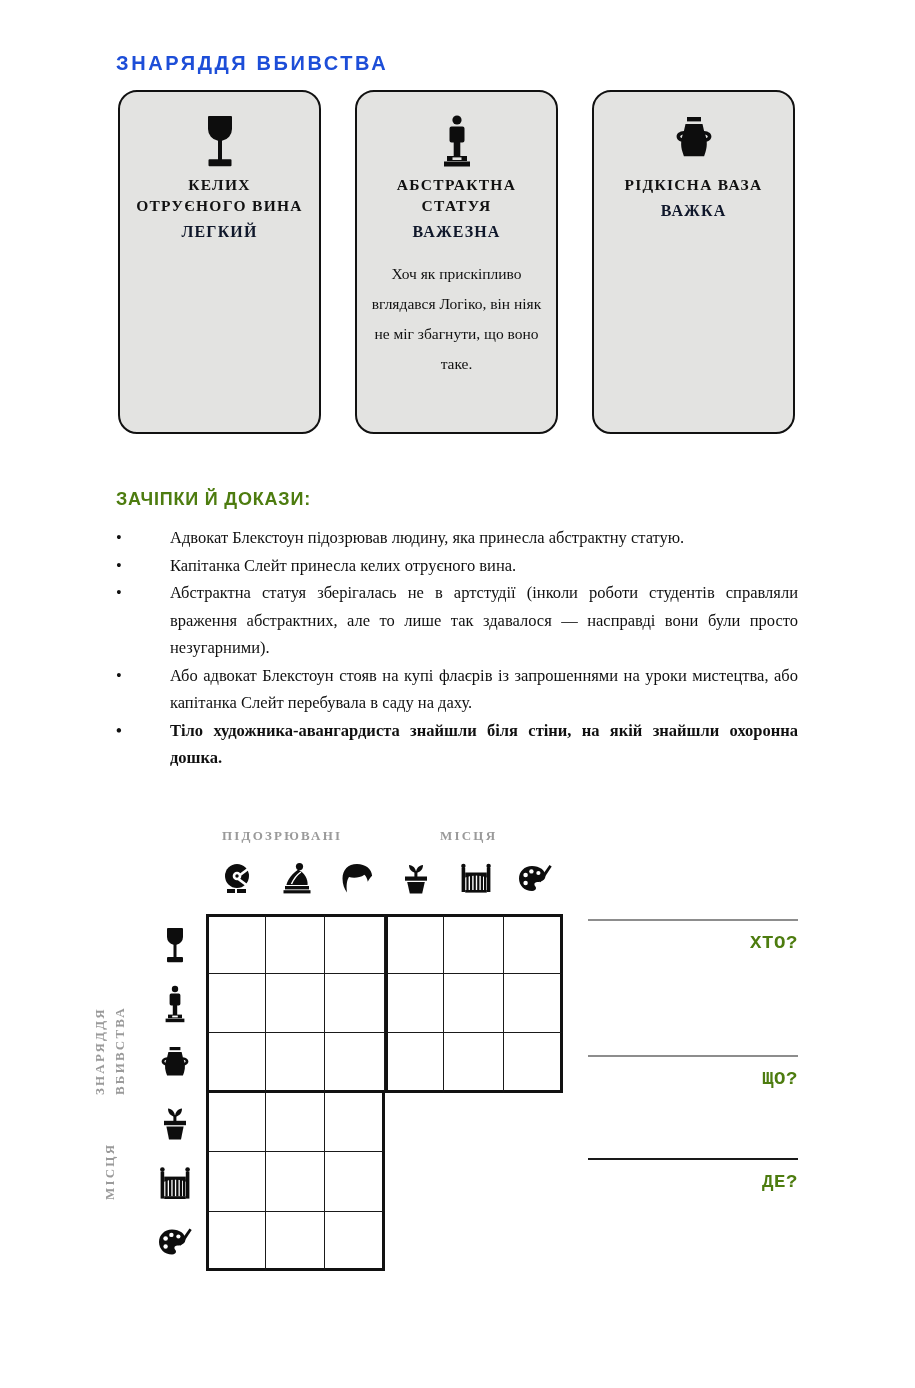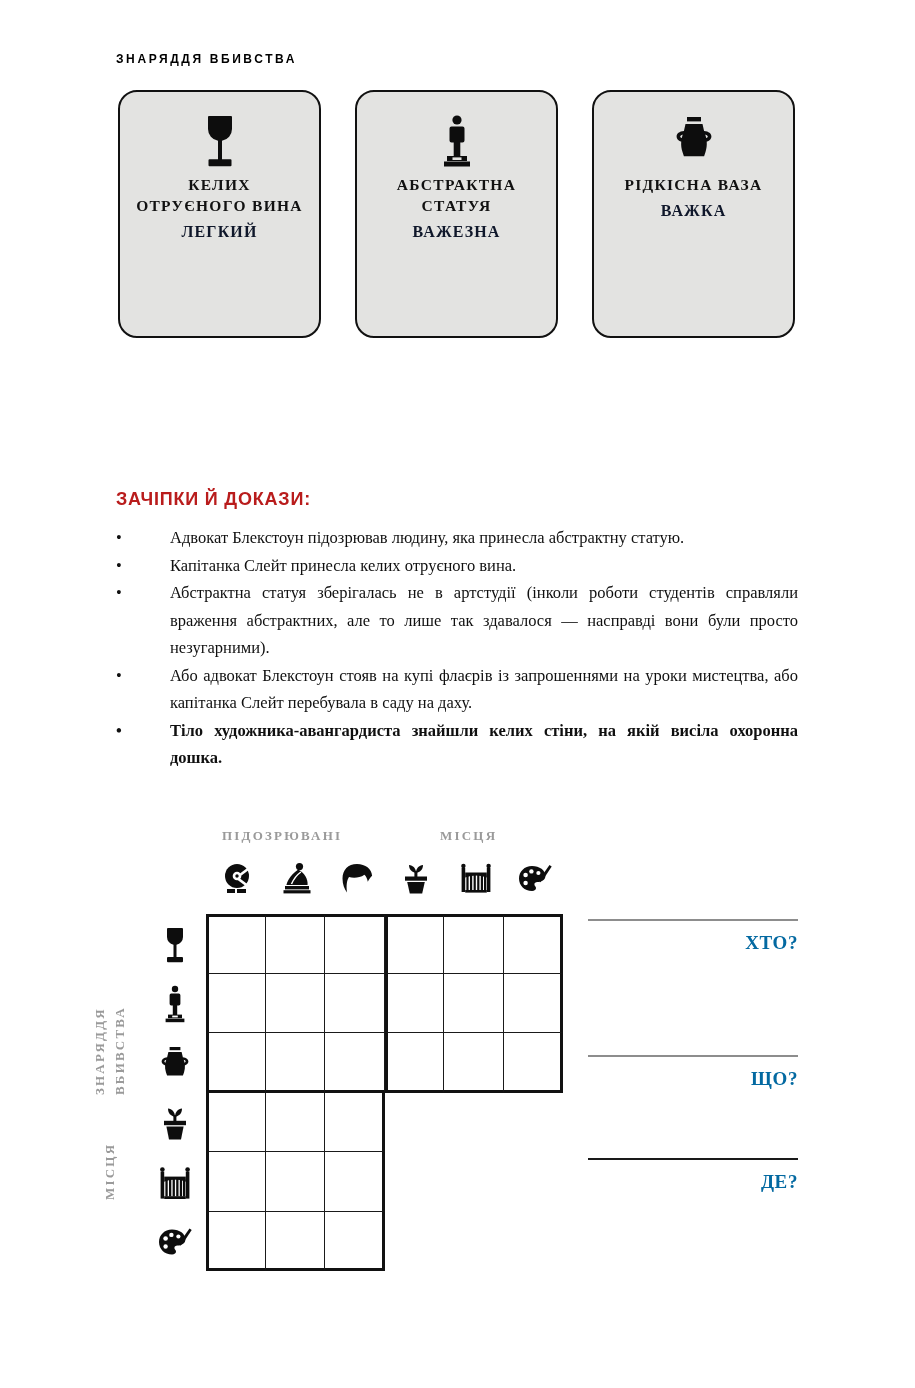--- a/index.html
+++ b/index.html
@@ -16,37 +16,37 @@
     overflow: hidden;
   }
 
   
   .section-heading {
     position: absolute;
     left: 116px;
     top: 52px;
     font-family: "Liberation Sans", sans-serif;
     font-weight: bold;
-    font-size: 12px;
+    font-size: 20px;
     letter-spacing: 2.6px;
-    color: #000000;
+    color: #1d4ed8;
   }
 
   
   .cards {
     position: absolute;
     left: 118px;
     top: 90px;
     width: 678px;
     display: flex;
     gap: 34px;
   }
   .card {
     width: 203px;
-    height: 248px;
+    height: 344px;
     box-sizing: border-box;
     background: #e3e3e1;
     border: 2.5px solid #111111;
     border-radius: 19px;
     padding: 22px 14px 10px 14px;
     display: flex;
     flex-direction: column;
     align-items: center;
     text-align: center;
   }
@@ -84,21 +84,21 @@
 
   
   .clues-heading {
     position: absolute;
     left: 116px;
     top: 489px;
     font-family: "Liberation Sans", sans-serif;
     font-weight: bold;
     font-size: 18px;
     letter-spacing: 0.8px;
-    color: #b91c1c;
+    color: #4d7c0f;
   }
   .clues {
     position: absolute;
     left: 116px;
     top: 524px;
     width: 682px;
     font-family: "Liberation Serif", serif;
     font-size: 16.5px;
     line-height: 27.5px;
     color: #101010;
@@ -210,25 +210,25 @@
   .grid-row.outer-bottom .cell { border-bottom: 3.2px solid #111111; }
   .cell.empty { visibility: hidden; }
 
   
   .answers { position: absolute; left: 588px; top: 100px; width: 210px; }
   .answer-block { position: absolute; left: 0; width: 210px; }
   .answer-rule { width: 100%; height: 2.4px; background: #8d8d8d; }
   .answer-rule.dark { background: #1a1a1a; height: 2.2px; }
   .answer-label {
     text-align: right;
-    font-family: Liberation Serif, serif;
+    font-family: Liberation Mono, monospace;
     font-weight: bold;
     font-size: 19px;
     letter-spacing: 0.6px;
-    color: #0369a1;
+    color: #4d7c0f;
     margin-top: 11px;
   }
   #answer-who   { top: 9px; }
   #answer-what  { top: 145px; }
   #answer-where { top: 248px; }
 </style>
 </head>
 <body>
 
 <div class="section-heading">ЗНАРЯДДЯ ВБИВСТВА</div>
@@ -256,20 +256,21 @@
         <rect x="10" y="42" width="20" height="5" fill="#0d0d0d"></rect>
         <rect x="7" y="47.5" width="26" height="5" fill="#0d0d0d"></rect>
         <rect x="15.5" y="43.4" width="9" height="2.6" fill="#e3e3e1"></rect>
       </svg>
     </div>
     <div class="card-title">
       <span>АБСТРАКТНА</span><br>
       <span>СТАТУЯ</span>
     </div>
     <div class="card-sub">ВАЖЕЗНА</div>
+    <div class="card-desc">Хоч як прискіпливо вглядався Логіко, він ніяк не міг збагнути, що воно таке.</div>
   </div>
 
   <div class="card">
     <div class="card-icon">
       <svg width="48" height="54" viewBox="0 0 48 54" aria-hidden="true">
         <rect x="17" y="3" width="14" height="4.4" fill="#0d0d0d"></rect>
         <path d="M15.5 10 h17 l1.8 8 c2.8 6.5 3.4 13.5 1.2 20 l-1.4 4.2 h-20.2 l-1.4 -4.2 c-2.2 -6.5 -1.6 -13.5 1.2 -20 z" fill="#0d0d0d"></path>
         <path d="M14 17 c-4.8 0.4 -7.4 2.6 -7.4 5.6 c0 3 2.6 5.2 7.4 5.6 l0 -3.4 c-2.6 -0.4 -3.8 -1.2 -3.8 -2.2 c0 -1 1.2 -1.8 3.8 -2.2 z" fill="#0d0d0d"></path>
         <path d="M34 17 c4.8 0.4 7.4 2.6 7.4 5.6 c0 3 -2.6 5.2 -7.4 5.6 l0 -3.4 c2.6 -0.4 3.8 -1.2 3.8 -2.2 c0 -1 -1.2 -1.8 -3.8 -2.2 z" fill="#0d0d0d"></path>
       </svg>
@@ -295,21 +296,21 @@
   <div class="clue">
     <span class="clue-bullet">•</span>
     <span class="clue-text">Абстрактна статуя зберігалась не в артстудії (інколи роботи студентів справляли враження абстрактних, але то лише так здавалося — насправді вони були просто незугарними).</span>
   </div>
   <div class="clue">
     <span class="clue-bullet">•</span>
     <span class="clue-text">Або адвокат Блекстоун стояв на купі флаєрів із запрошеннями на уроки мистецтва, або капітанка Слейт перебувала в саду на даху.</span>
   </div>
   <div class="clue bold">
     <span class="clue-bullet">•</span>
-    <span class="clue-text">Тіло художника-авангардиста знайшли келих стіни, на якій висіла охоронна дошка.</span>
+    <span class="clue-text">Тіло художника-авангардиста знайшли біля стіни, на якій знайшли охоронна дошка.</span>
   </div>
 </div>
 
 <div class="grid-area">
 
   <div class="col-group-label" id="col-group-suspects">ПІДОЗРЮВАНІ</div>
   <div class="col-group-label" id="col-group-places">МІСЦЯ</div>
 
   <div class="col-icons">
     <div class="ic">

